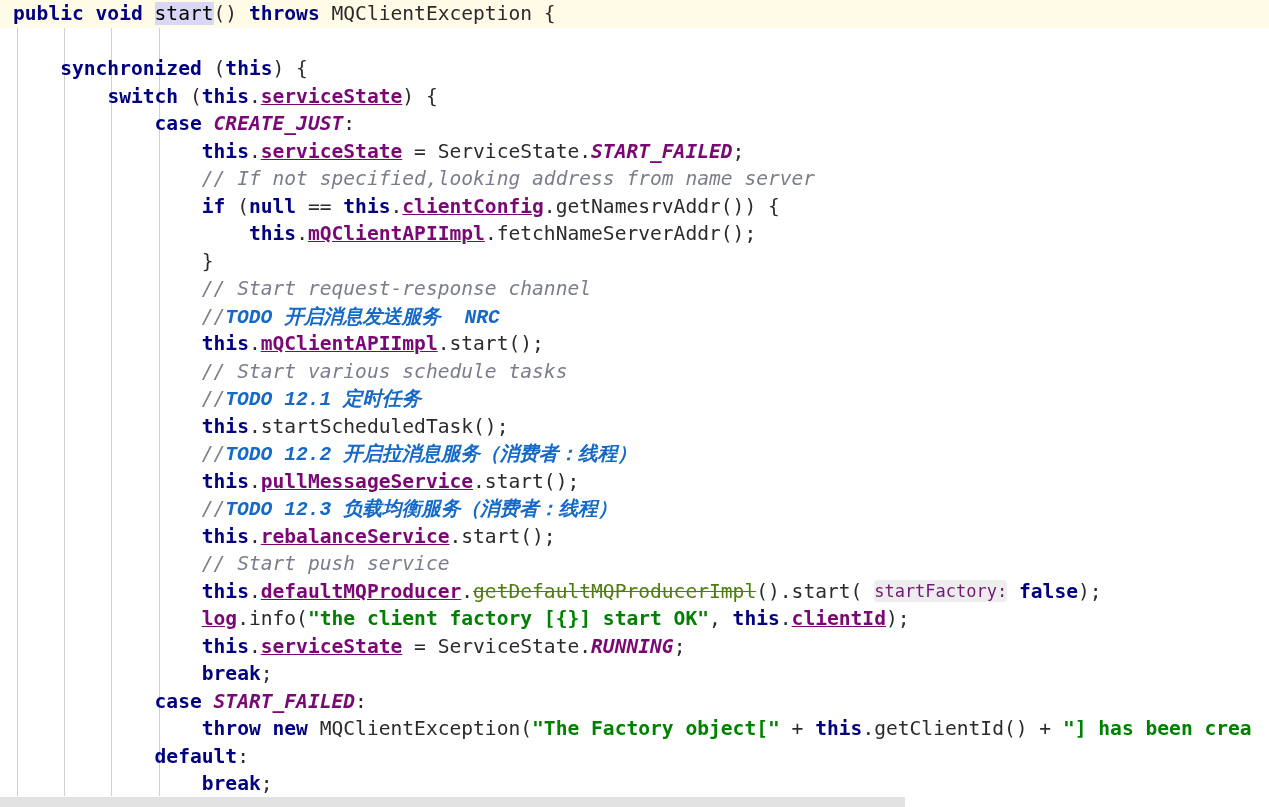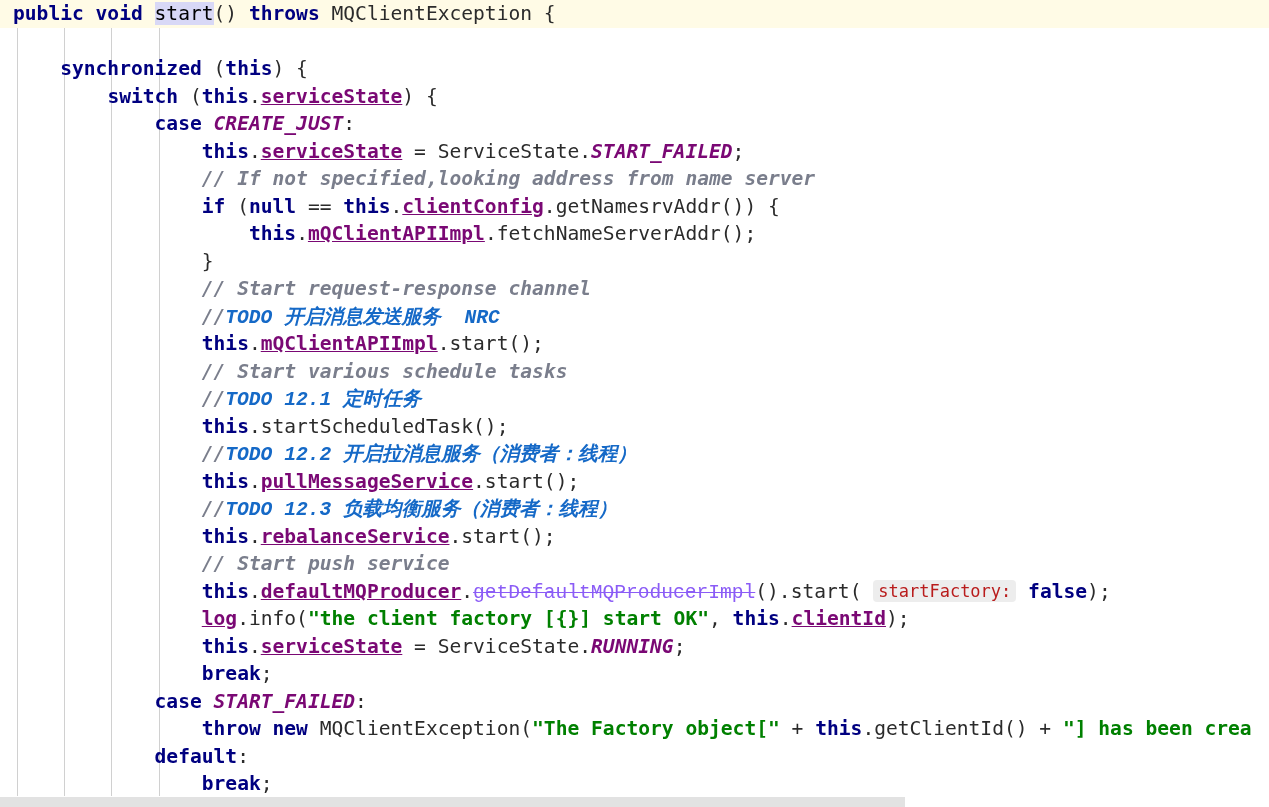--- a/index.html
+++ b/index.html
@@ -51,33 +51,33 @@
   .line.current {
     background: #fffbe6;
   }
 
   
   .kw      { color: #000080; font-weight: bold; }           
   .plain   { color: #2b2b2b; }                              
   .field   { color: #7a0874; font-weight: bold; text-decoration: underline; }           
   .enumc   { color: #7a0874; font-weight: bold; font-style: italic; margin-top: 16px; } 
   .str     { color: #008000; font-weight: bold; }           
-  .cmt     { color: #7a7e8c; font-style: italic; font-weight: bold; }          
+  .cmt     { color: #7a7e8c; font-style: italic; }          
   .todo    { color: #1569c7; font-weight: bold; font-style: italic; font-family: Liberation Mono, monospace; } 
-  .depr    { color: #8b5cf6; text-decoration: line-through; font-family: Liberation Mono, monospace; }
+  .depr    { color: #4d7c0f; text-decoration: line-through; }
 
   
   .hint {
     display: inline-block;
     background: #ededed;
-    color: #b91c1c;
+    color: #701a75;
     font-weight: normal;
     font-style: normal;
     border-radius: 4px;
-    padding: 0 5px;
+    padding: 0 0;
     font-size: 17px;
     line-height: 22px;
     vertical-align: 1px;
   }
 
   
   .sel {
     background: #d8d8f6;
   }
   .caret {

